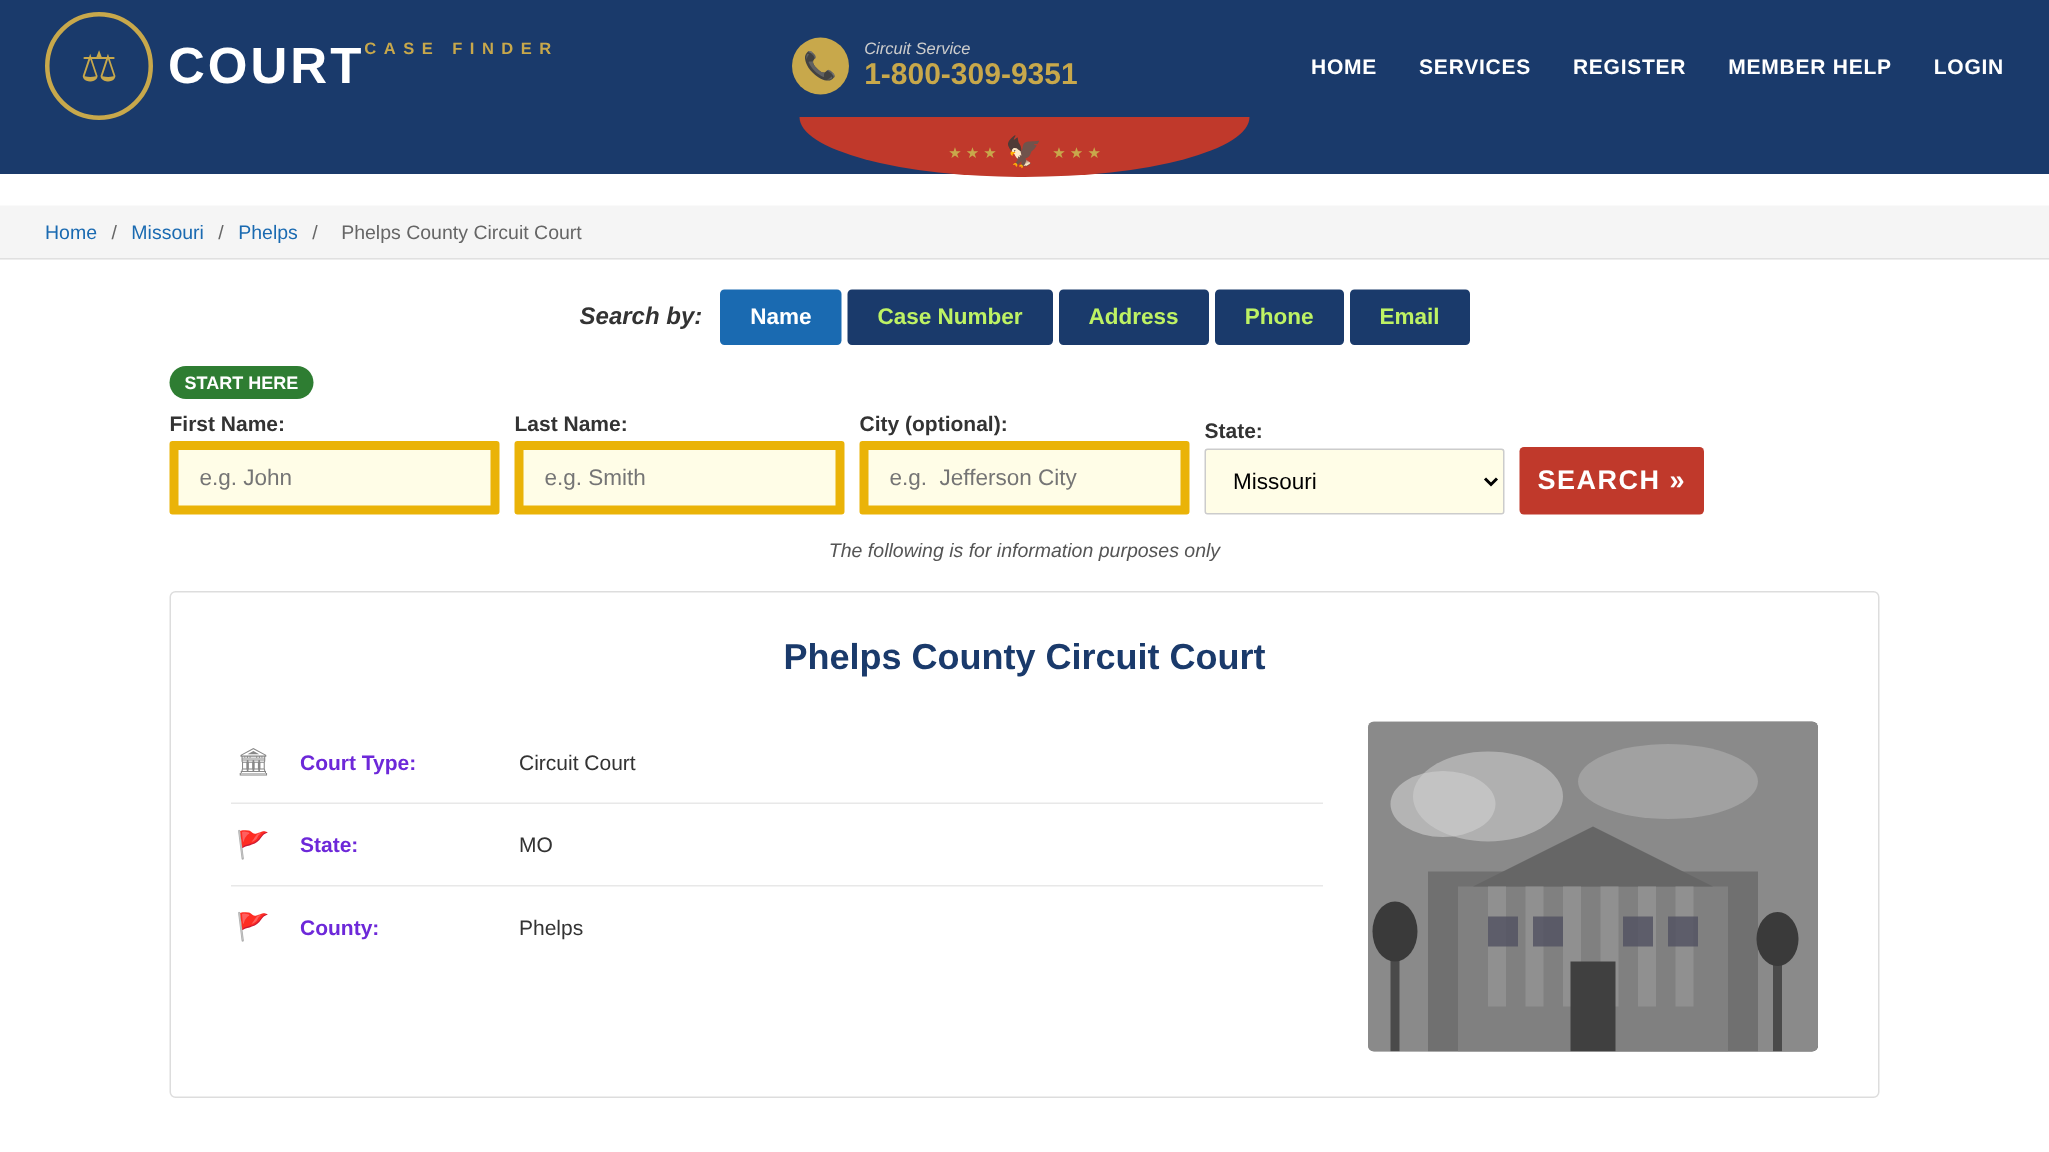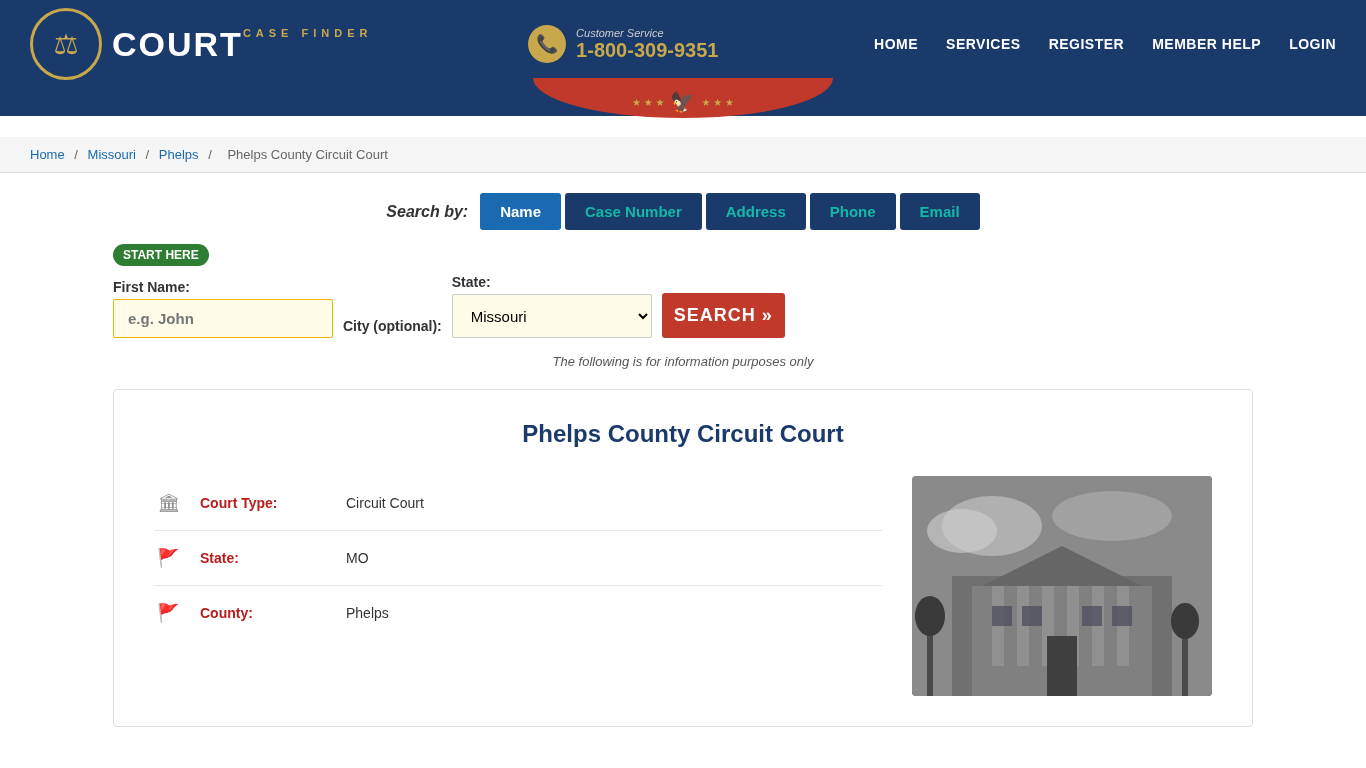--- a/index.html
+++ b/index.html
@@ -180,21 +180,21 @@
       font-size: 15px;
       font-weight: bold;
       border-radius: 3px;
     }
     .search-tab.active {
       background: #1a6ab1;
       color: #fff;
     }
     .search-tab.dark {
       background: #1a3a6b;
-      color: #14b8a6;
+      color: #bef264;
     }
 
     
     .start-here-badge {
       display: inline-block;
       background: #2e7d32;
       color: #fff;
       font-size: 12px;
       font-weight: bold;
       padding: 4px 10px;
@@ -213,26 +213,25 @@
       flex-direction: column;
     }
     .form-group label {
       font-size: 14px;
       font-weight: bold;
       color: #333;
       margin-bottom: 4px;
     }
     .form-group input {
       padding: 10px 14px;
-      border: 1px solid #eab308;
+      border: 6px solid #eab308;
       background: #fffde7;
       font-size: 15px;
       border-radius: 2px;
       width: 220px;
-      font-weight: bold;
     }
     .form-group.city input { width: 220px; }
     .form-group.state select {
       padding: 10px 14px;
       border: 1px solid #ccc;
       background: #fffde7;
       font-size: 15px;
       border-radius: 2px;
       width: 200px;
       height: 44px;
@@ -288,21 +287,21 @@
     }
     .court-detail-row:last-child { border-bottom: none; }
     .detail-icon {
       width: 30px;
       text-align: center;
       color: #888;
       font-size: 18px;
     }
     .detail-label {
       font-weight: bold;
-      color: #b91c1c;
+      color: #6d28d9;
       width: 130px;
     }
     .detail-value {
       color: #333;
     }
     .court-image {
       width: 300px;
       height: 220px;
       background: linear-gradient(135deg, #b0b0b0 0%, #808080 40%, #606060 70%, #404040 100%);
       border-radius: 4px;
@@ -319,21 +318,21 @@
     <div class="logo-circle">⚖</div>
     <div class="logo-text-block">
       <span class="logo-court">COURT</span>
       <span class="logo-case-finder">CASE FINDER</span>
     </div>
   </div>
 
   <div class="header-phone">
     <div class="phone-icon">📞</div>
     <div>
-      <div class="phone-label">Customer Service</div>
+      <div class="phone-label">Circuit Service</div>
       <div class="phone-number">1-800-309-9351</div>
     </div>
   </div>
 
   <nav class="header-nav">
     <a href="#">HOME</a>
     <a href="#">SERVICES</a>
     <a href="#">REGISTER</a>
     <a href="#">MEMBER HELP</a>
     <a href="#">LOGIN</a>
@@ -377,22 +376,27 @@
 
     <div>
       <span class="start-here-badge">START HERE</span>
     </div>
 
     <div class="form-row">
       <div class="form-group">
         <label>First Name:</label>
         <input type="text" placeholder="e.g. John" style="">
       </div>
+      <div class="form-group">
+        <label>Last Name:</label>
+        <input type="text" placeholder="e.g. Smith" style="">
+      </div>
       <div class="form-group city">
         <label>City (optional):</label>
+        <input type="text" placeholder="e.g.  Jefferson City" style="">
       </div>
       <div class="form-group state">
         <label>State:</label>
         <select><option value="Missouri">Missouri</option><option value="Alabama">Alabama</option><option value="Alaska">Alaska</option><option value="Arizona">Arizona</option><option value="Arkansas">Arkansas</option><option value="California">California</option><option value="Colorado">Colorado</option><option value="Connecticut">Connecticut</option><option value="Delaware">Delaware</option><option value="Florida">Florida</option><option value="Georgia">Georgia</option><option value="Hawaii">Hawaii</option><option value="Idaho">Idaho</option><option value="Illinois">Illinois</option><option value="Indiana">Indiana</option><option value="Iowa">Iowa</option><option value="Kansas">Kansas</option><option value="Kentucky">Kentucky</option><option value="Louisiana">Louisiana</option><option value="Maine">Maine</option><option value="Maryland">Maryland</option><option value="Massachusetts">Massachusetts</option><option value="Michigan">Michigan</option><option value="Minnesota">Minnesota</option><option value="Mississippi">Mississippi</option><option value="Montana">Montana</option><option value="Nebraska">Nebraska</option><option value="Nevada">Nevada</option><option value="New Hampshire">New Hampshire</option><option value="New Jersey">New Jersey</option><option value="New Mexico">New Mexico</option><option value="New York">New York</option><option value="North Carolina">North Carolina</option><option value="North Dakota">North Dakota</option><option value="Ohio">Ohio</option><option value="Oklahoma">Oklahoma</option><option value="Oregon">Oregon</option><option value="Pennsylvania">Pennsylvania</option><option value="Rhode Island">Rhode Island</option><option value="South Carolina">South Carolina</option><option value="South Dakota">South Dakota</option><option value="Tennessee">Tennessee</option><option value="Texas">Texas</option><option value="Utah">Utah</option><option value="Vermont">Vermont</option><option value="Virginia">Virginia</option><option value="Washington">Washington</option><option value="West Virginia">West Virginia</option><option value="Wisconsin">Wisconsin</option><option value="Wyoming">Wyoming</option></select>
       </div>
       <button class="search-btn">SEARCH »</button>
     </div>
 
     <p class="info-note">The following is for information purposes only</p>
   </div>

